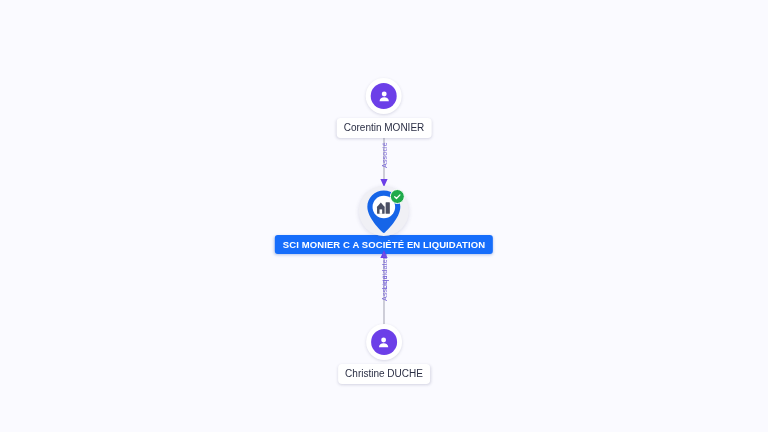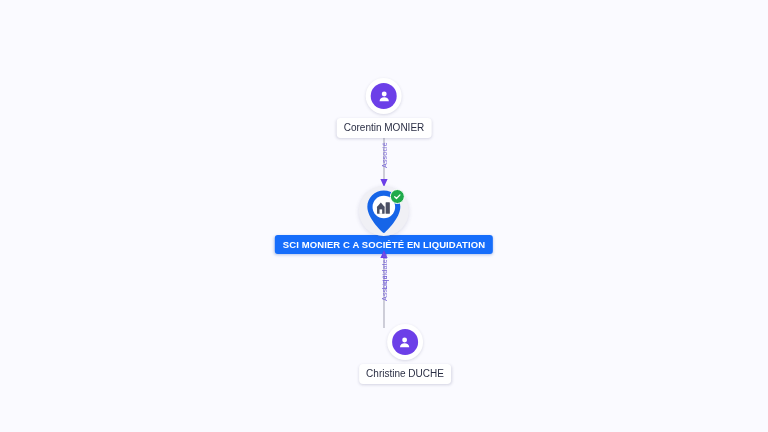--- a/index.html
+++ b/index.html
@@ -184,21 +184,21 @@
 
   <div class="edge" style="left:384px; top:250px;">
     <svg width="14" height="78" viewBox="0 0 14 78">
       <line x1="7" y1="78" x2="7" y2="6" stroke="#b6b6c4" stroke-width="1.3"></line>
       <polygon points="7,0 3.4,8 10.6,8" fill="#6c3fe8"></polygon>
     </svg>
   </div>
   <div class="edge-label" style="left:384px; top:271px;">Liquidateur</div>
   <div class="edge-label" style="left:384px; top:288px;">Associé</div>
 
-  <div class="node" style="left:384px; top:324px;margin-left:21px;">
+  <div class="node" style="left:384px; top:324px;">
     <div class="avatar-ring">
       <div class="avatar-disc">
         <svg width="15" height="15" viewBox="0 0 24 24" fill="#ffffff">
           <circle cx="12" cy="8" r="3.9"></circle>
           <path d="M4.6 19.4c0-4.1 3.3-6.2 7.4-6.2s7.4 2.1 7.4 6.2z"></path>
         </svg>
       </div>
     </div>
     <div class="name-chip">Christine DUCHE</div>
   </div>

